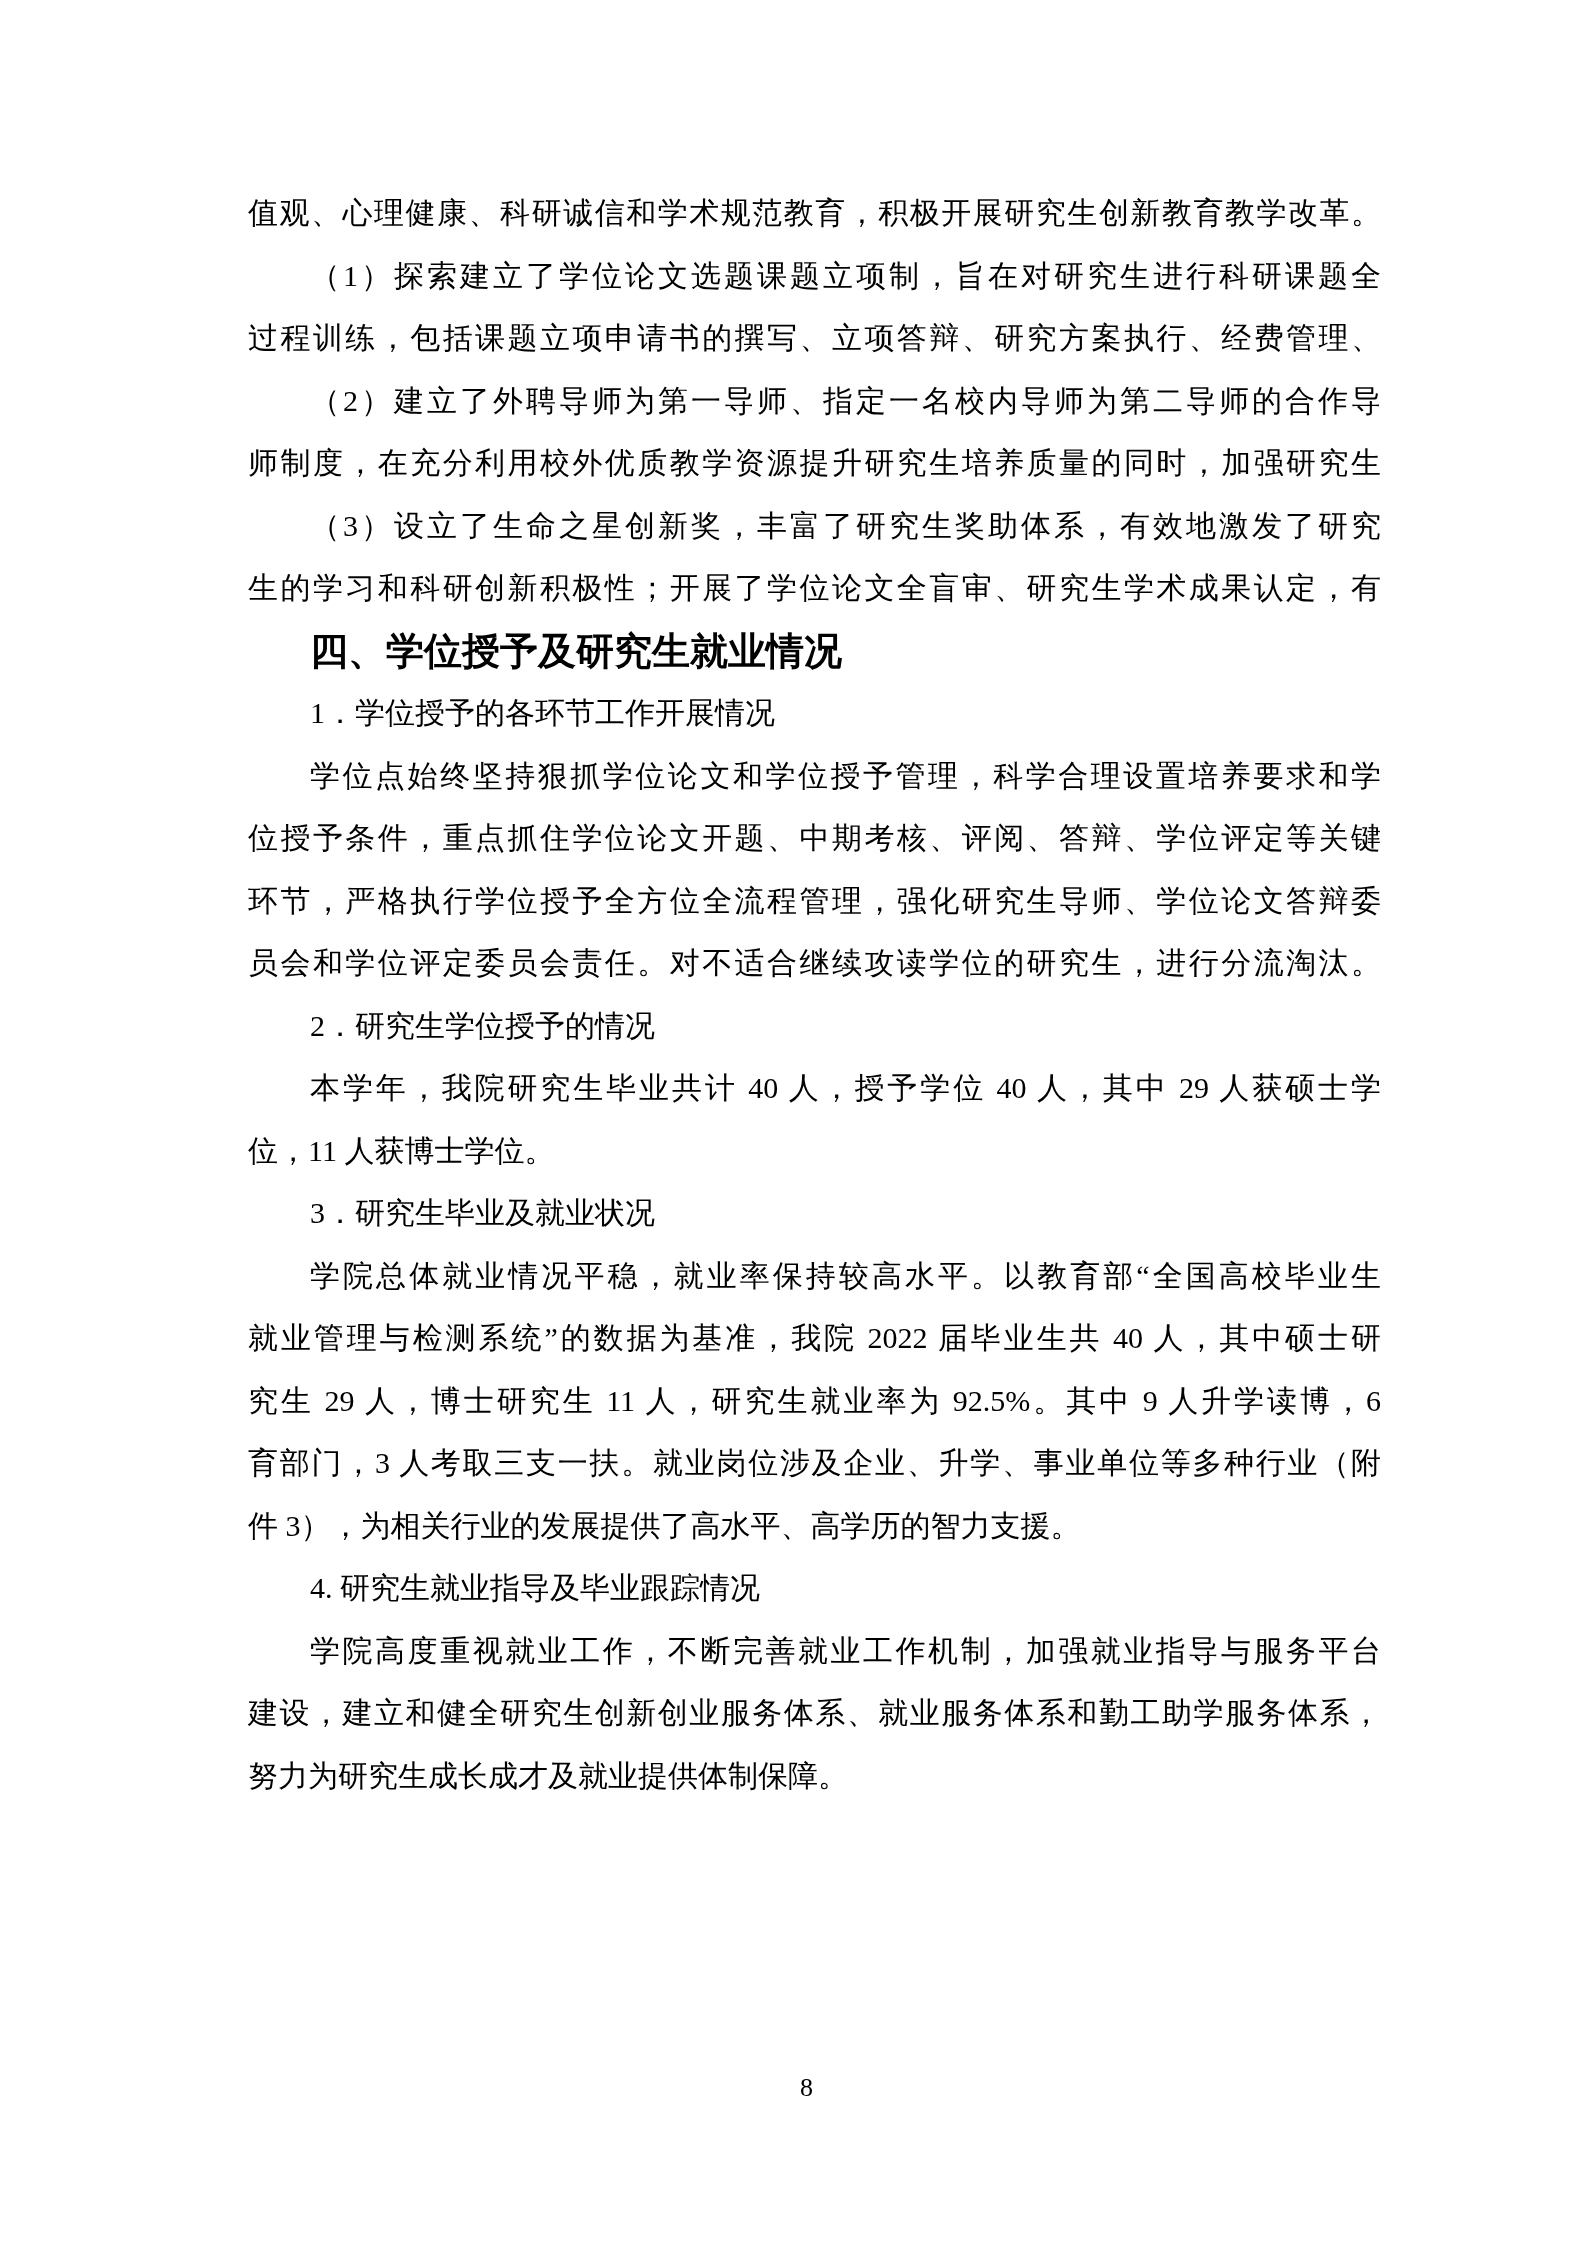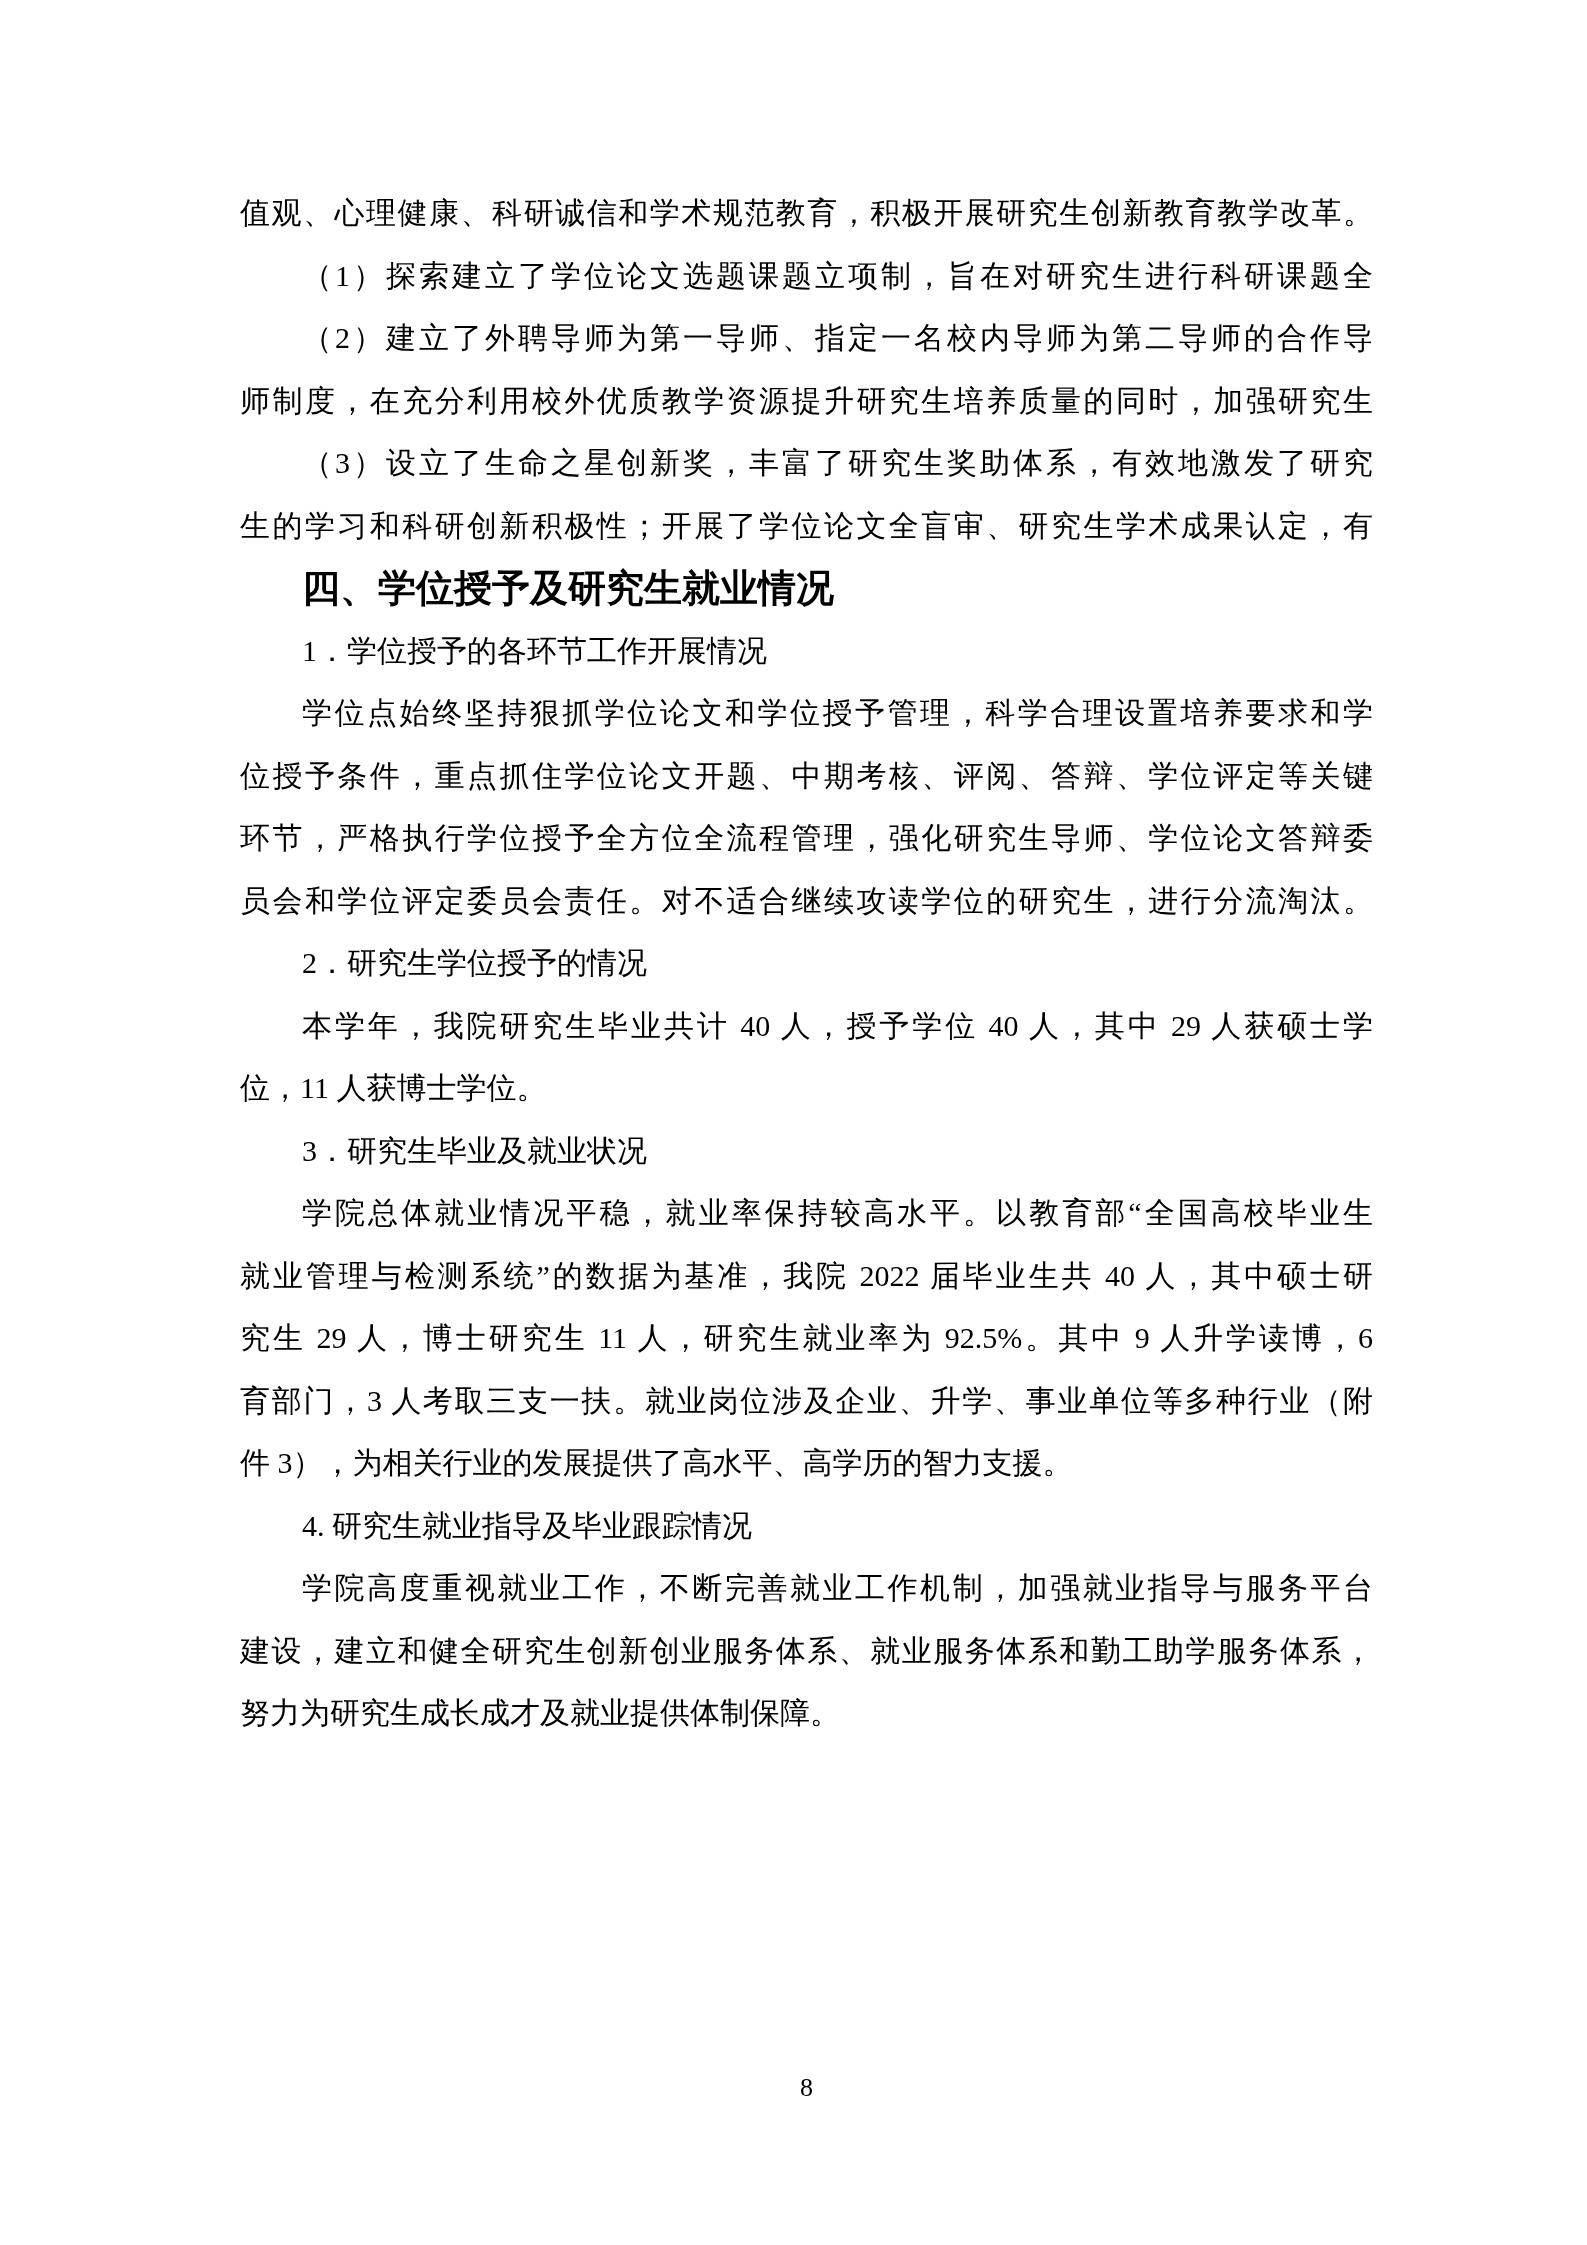--- a/index.html
+++ b/index.html
@@ -11,21 +11,21 @@
     position: relative;
     width: 1587px;
     height: 2245px;
     background: #ffffff;
     overflow: hidden;
     font-family: "Liberation Serif", "DejaVu Serif", serif;
     color: #000000;
   }
   .textblock {
     position: absolute;
-    left: 240px;
+    left: 248px;
     top: 182px;
     width: 1133px;
   }
   .line {
     font-size: 30px;
     line-height: 62.5px;
     height: 62.5px;
     text-align: justify;
     text-justify: inter-character;
     overflow: hidden;
@@ -51,20 +51,21 @@
     text-align: center;
   }
 </style>
 </head>
 <body>
 
 <div class="sheet">
   <div class="textblock">
     <div class="line flush">值观、心理健康、科研诚信和学术规范教育，积极开展研究生创新教育教学改革。</div>
     <div class="line flush indent">（1）探索建立了学位论文选题课题立项制，旨在对研究生进行科研课题全</div>
+    <div class="line flush">过程训练，包括课题立项申请书的撰写、立项答辩、研究方案执行、经费管理、</div>
     <div class="line flush indent">（2）建立了外聘导师为第一导师、指定一名校内导师为第二导师的合作导</div>
     <div class="line flush">师制度，在充分利用校外优质教学资源提升研究生培养质量的同时，加强研究生</div>
     <div class="line flush indent">（3）设立了生命之星创新奖，丰富了研究生奖助体系，有效地激发了研究</div>
     <div class="line flush">生的学习和科研创新积极性；开展了学位论文全盲审、研究生学术成果认定，有</div>
     <div class="line heading indent">四、学位授予及研究生就业情况</div>
     <div class="line last indent">1．学位授予的各环节工作开展情况</div>
     <div class="line flush indent">学位点始终坚持狠抓学位论文和学位授予管理，科学合理设置培养要求和学</div>
     <div class="line flush">位授予条件，重点抓住学位论文开题、中期考核、评阅、答辩、学位评定等关键</div>
     <div class="line flush">环节，严格执行学位授予全方位全流程管理，强化研究生导师、学位论文答辩委</div>
     <div class="line flush">员会和学位评定委员会责任。对不适合继续攻读学位的研究生，进行分流淘汰。</div>

